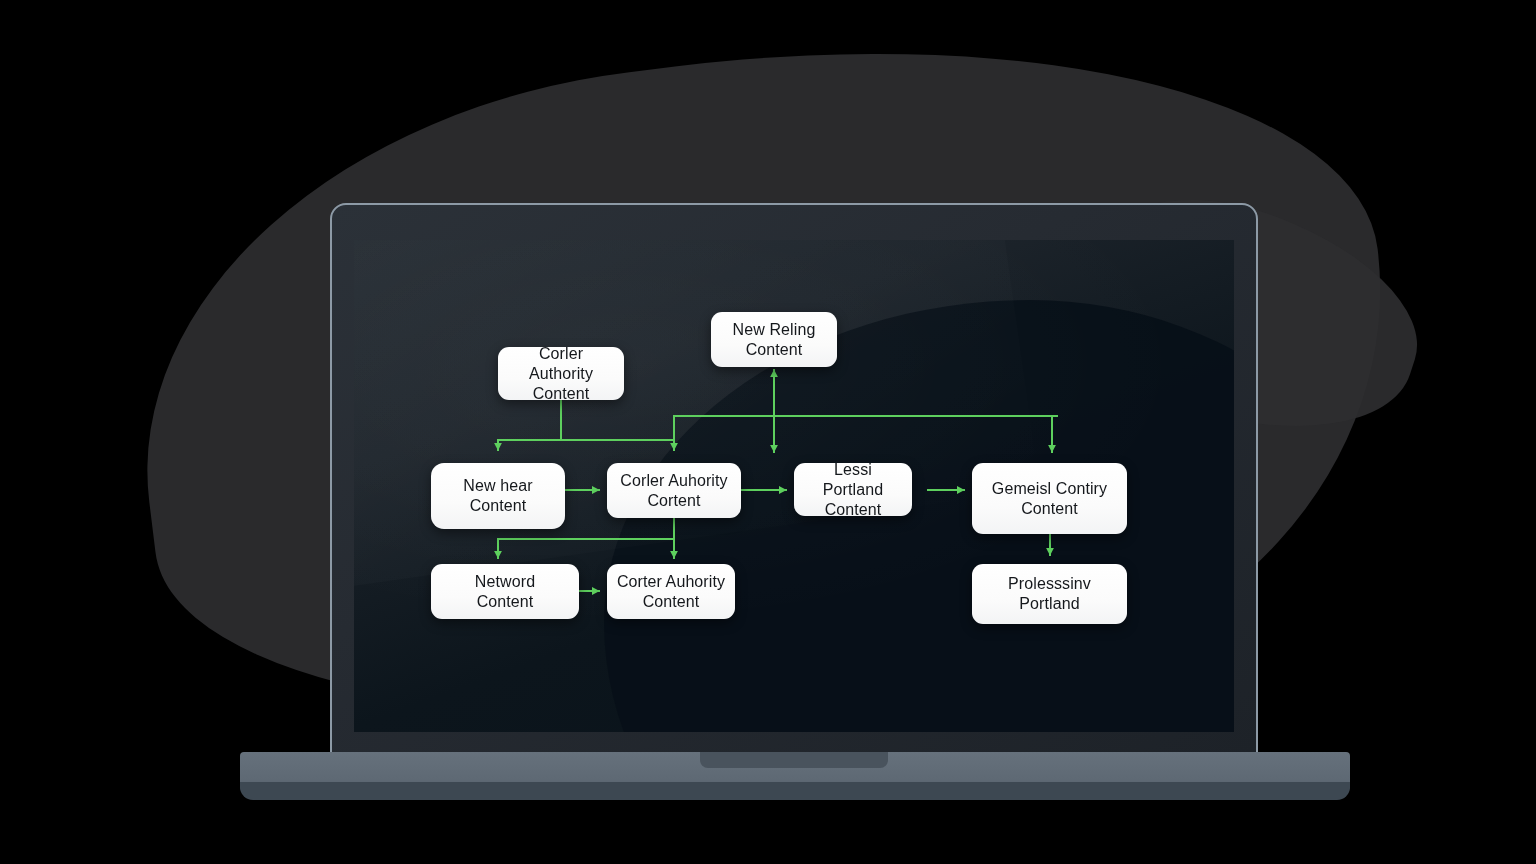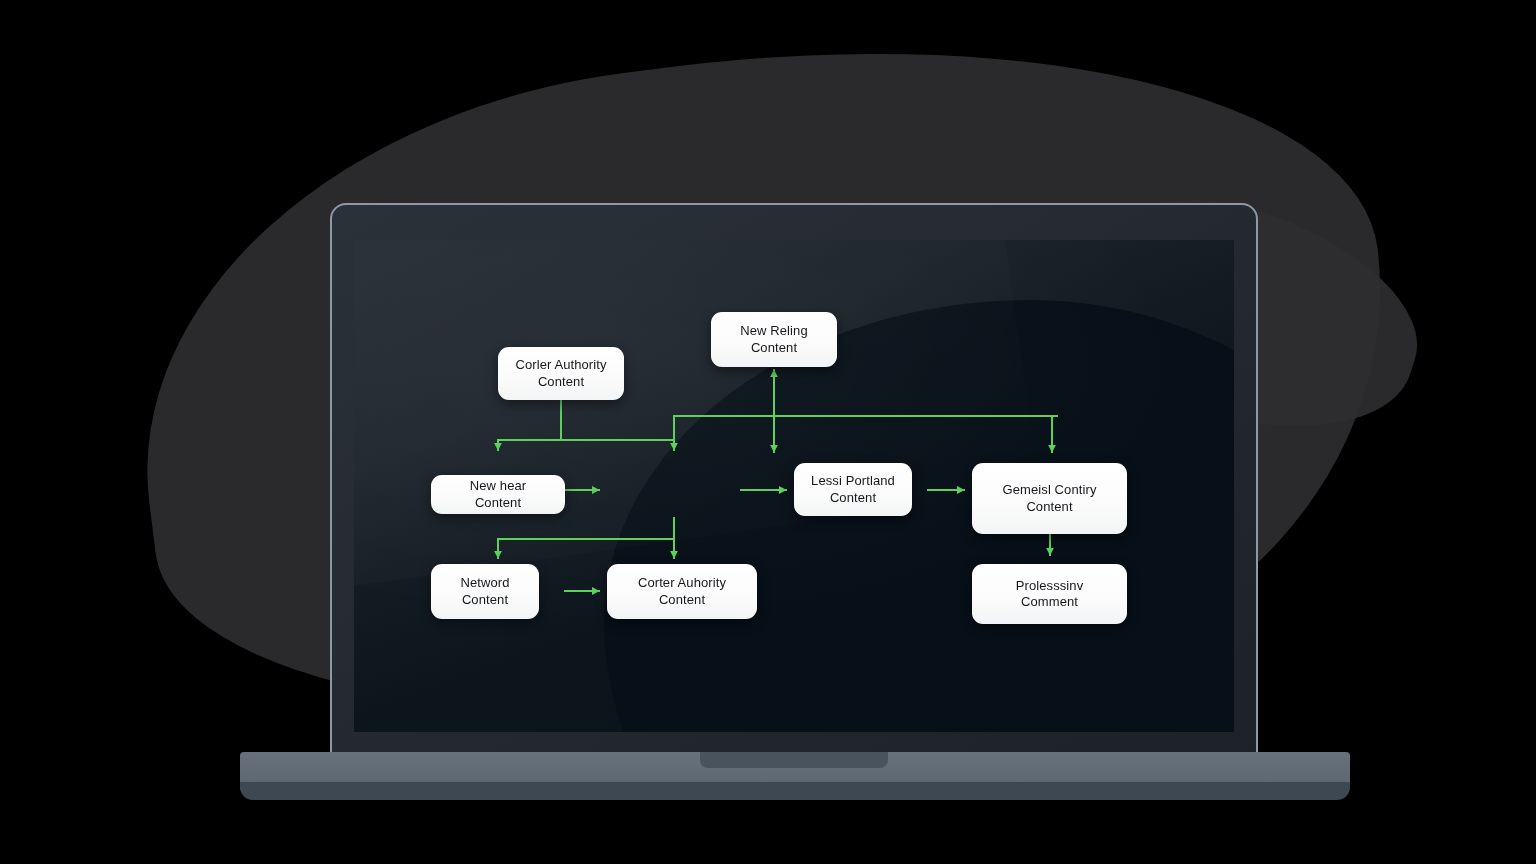--- a/index.html
+++ b/index.html
@@ -122,21 +122,21 @@
   .node {
     position: absolute;
     background: linear-gradient(180deg, #ffffff 0%, #fbfbfb 60%, #f3f4f5 100%);
     border-radius: 11px;
     box-shadow: 0 4px 12px rgba(0,0,0,0.45);
     display: flex;
     align-items: center;
     justify-content: center;
     text-align: center;
     color: #15181c;
-    font-size: 13px;
+    font-size: 16px;
     line-height: 1.25;
     letter-spacing: 0.1px;
     padding: 4px 8px;
     box-sizing: border-box;
   }
   .node-label { display: block; white-space: pre-line; }
   svg#edges {
     position: absolute;
     left: 354px;
     top: 240px;
@@ -206,43 +206,47 @@
 
   <div id="flow">
     <div class="node" style="left: 498px; top: 347px; width: 126px; height: 53px;">
       <span class="node-label">Corler Authority
 Content</span>
     </div>
     <div class="node" style="left: 711px; top: 312px; width: 126px; height: 55px;">
       <span class="node-label">New Reling
 Content</span>
     </div>
-    <div class="node" style="left: 431px; top: 475px; width: 134px; height: 39px;">
+    <div class="node" style="left: 431px; top: 463px; width: 134px; height: 66px; border-radius: 13px;">
       <span class="node-label">New hear
 Content</span>
+    </div>
+    <div class="node" style="left: 607px; top: 463px; width: 134px; height: 55px;">
+      <span class="node-label">Corler Auhority
+Cortent</span>
     </div>
     <div class="node" style="left: 794px; top: 463px; width: 118px; height: 53px;">
       <span class="node-label">Lessi Portland
 Content</span>
     </div>
     <div class="node" style="left: 972px; top: 463px; width: 155px; height: 71px;">
       <span class="node-label">Gemeisl Contiry
 Content</span>
     </div>
-    <div class="node" style="left: 431px; top: 564px; width: 108px; height: 55px;">
+    <div class="node" style="left: 431px; top: 564px; width: 148px; height: 55px;">
       <span class="node-label">Netword
 Content</span>
     </div>
-    <div class="node" style="left: 607px; top: 564px; width: 150px; height: 55px;">
+    <div class="node" style="left: 607px; top: 564px; width: 128px; height: 55px;">
       <span class="node-label">Corter Auhority
 Content</span>
     </div>
     <div class="node" style="left: 972px; top: 564px; width: 155px; height: 60px;">
       <span class="node-label">Prolesssinv
-Comment</span>
+Portland</span>
     </div>
   </div>
 
   <div id="laptop-base"></div>
   <div id="laptop-base-lip"></div>
   <div id="laptop-notch"></div>
 
 </div>
 
 </body></html>

